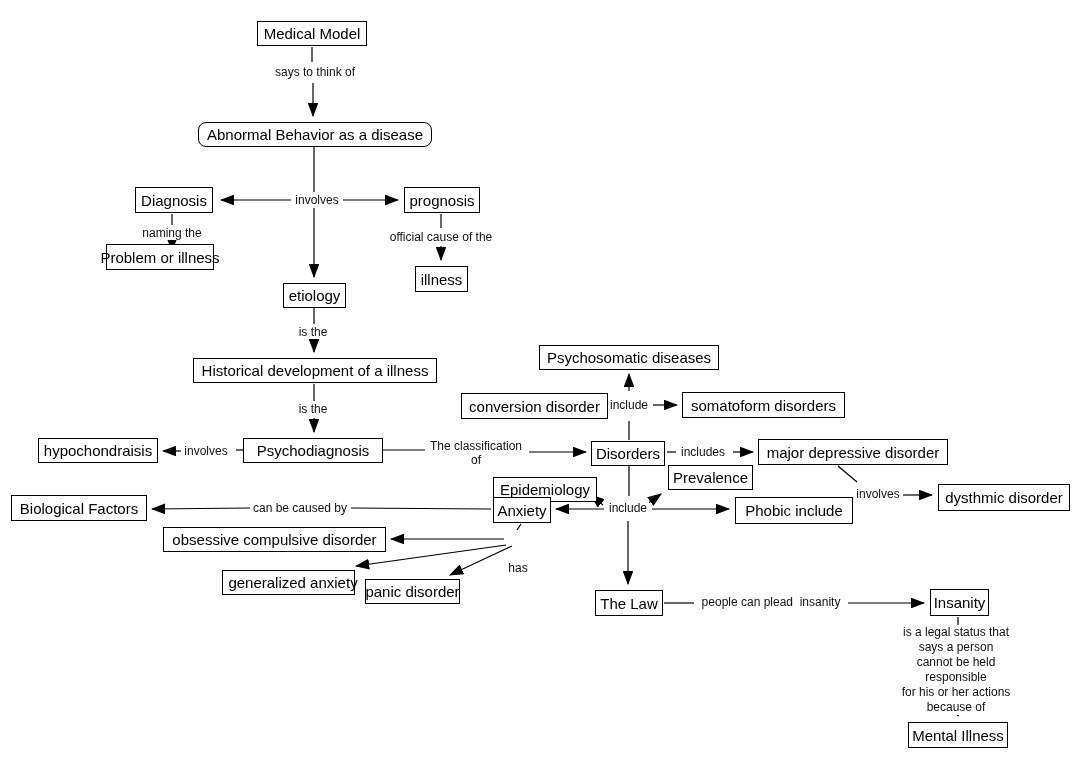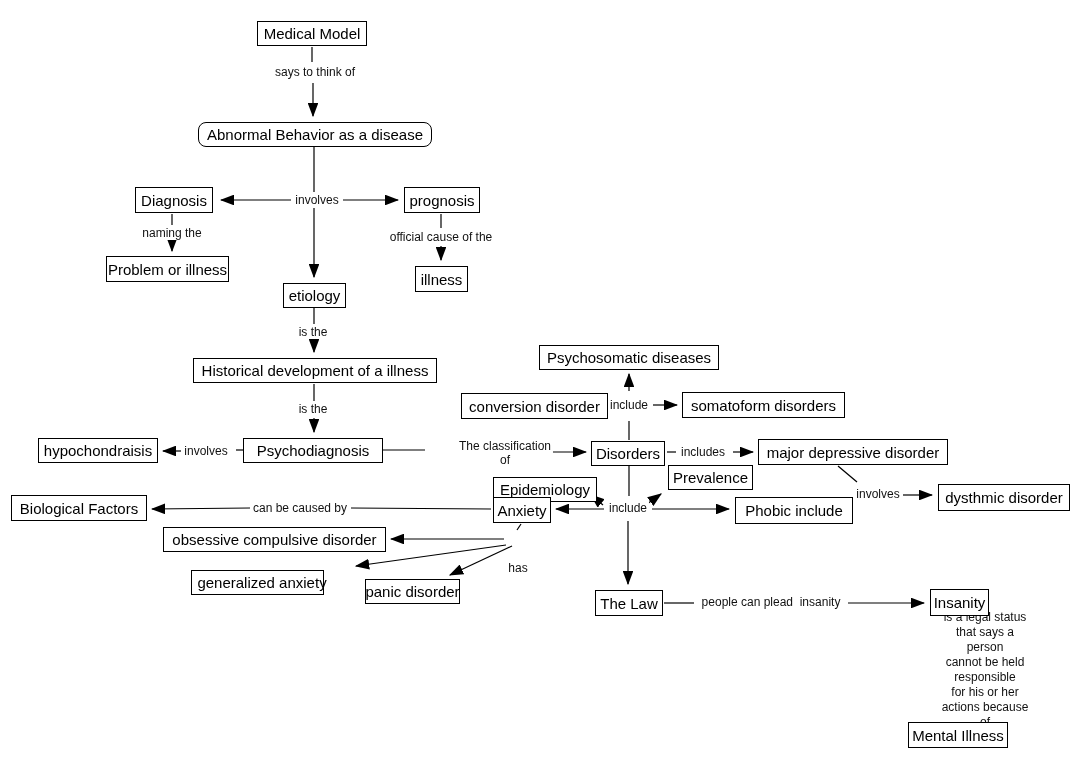--- a/index.html
+++ b/index.html
@@ -5,21 +5,21 @@
   html,body{margin:0;padding:0;background:#fff;}
   .canvas{position:relative;width:1083px;height:766px;background:#ffffff;
           font-family:"Liberation Sans",sans-serif;overflow:hidden;}
   svg.edges{position:absolute;left:0;top:0;}
   svg.edges line{stroke:#000;stroke-width:1.2;}
   .node{position:absolute;box-sizing:border-box;border:1px solid #000;background:#fff;
         display:flex;align-items:center;justify-content:center;
         font-size:15px;color:#000;white-space:nowrap;}
   .elabel{position:absolute;transform:translate(-50%,-50%);font-size:12px;color:#111;
           white-space:pre;background:#fff;padding:0 2px;text-align:center;line-height:14px;}
-  .elabel.multi{white-space:pre-line;margin-left:29px;}
+  .elabel.multi{white-space:pre-line;}
 </style>
 </head>
 <body>
 
 <div class="canvas">
 
   <svg class="edges" width="1083" height="766">
     <defs>
       <marker id="arr" markerWidth="12" markerHeight="9" refX="11" refY="4.5" orient="auto">
         <path d="M0,0 L12,4.5 L0,9 z" fill="#000"></path>
@@ -85,37 +85,37 @@
   <div class="elabel" style="left:518px;top:568px;text-align:center;">has</div>
   <div class="elabel" style="left:771px;top:602px;text-align:center;">people can plead  insanity</div>
   <div class="elabel multi" style="left:956px;top:670px;line-height:15px;">is a legal status that says a person
 cannot be held responsible
 for his or her actions because of</div>
 
   <div class="node" style="left:257px;top:21px;width:110px;height:25px;">Medical Model</div>
   <div class="node" style="left:198px;top:122px;width:234px;height:25px;border-radius:8px;">Abnormal Behavior as a disease</div>
   <div class="node" style="left:135px;top:187px;width:78px;height:26px;">Diagnosis</div>
   <div class="node" style="left:404px;top:187px;width:76px;height:26px;">prognosis</div>
-  <div class="node" style="left:106px;top:256px;width:123px;height:26px;">Problem or illness</div>
+  <div class="node" style="left:106px;top:244px;width:108px;height:26px;">Problem or illness</div>
   <div class="node" style="left:415px;top:266px;width:53px;height:26px;">illness</div>
   <div class="node" style="left:283px;top:283px;width:63px;height:25px;">etiology</div>
   <div class="node" style="left:193px;top:358px;width:244px;height:25px;">Historical development of a illness</div>
   <div class="node" style="left:243px;top:438px;width:140px;height:25px;">Psychodiagnosis</div>
   <div class="node" style="left:38px;top:438px;width:120px;height:25px;">hypochondraisis</div>
   <div class="node" style="left:11px;top:495px;width:136px;height:26px;">Biological Factors</div>
   <div class="node" style="left:539px;top:345px;width:180px;height:25px;">Psychosomatic diseases</div>
   <div class="node" style="left:461px;top:393px;width:147px;height:26px;">conversion disorder</div>
   <div class="node" style="left:682px;top:392px;width:163px;height:26px;">somatoform disorders</div>
   <div class="node" style="left:591px;top:441px;width:74px;height:25px;">Disorders</div>
   <div class="node" style="left:758px;top:439px;width:190px;height:26px;">major depressive disorder</div>
   <div class="node" style="left:493px;top:465px;width:104px;height:25px;margin-top:12px;">Epidemiology</div>
   <div class="node" style="left:668px;top:465px;width:85px;height:25px;">Prevalence</div>
   <div class="node" style="left:493px;top:497px;width:58px;height:26px;">Anxiety</div>
   <div class="node" style="left:735px;top:497px;width:118px;height:27px;">Phobic include</div>
   <div class="node" style="left:163px;top:527px;width:223px;height:25px;">obsessive compulsive disorder</div>
-  <div class="node" style="left:191px;top:570px;width:133px;height:25px;padding-left:9px;">generalized anxiety</div>
+  <div class="node" style="left:222px;top:570px;width:133px;height:25px;padding-left:9px;">generalized anxiety</div>
   <div class="node" style="left:365px;top:579px;width:95px;height:25px;">panic disorder</div>
   <div class="node" style="left:595px;top:590px;width:68px;height:26px;">The Law</div>
   <div class="node" style="left:930px;top:589px;width:59px;height:27px;">Insanity</div>
   <div class="node" style="left:938px;top:484px;width:132px;height:27px;">dysthmic disorder</div>
   <div class="node" style="left:908px;top:722px;width:100px;height:26px;">Mental Illness</div>
 
 </div>
 
 </body></html>

